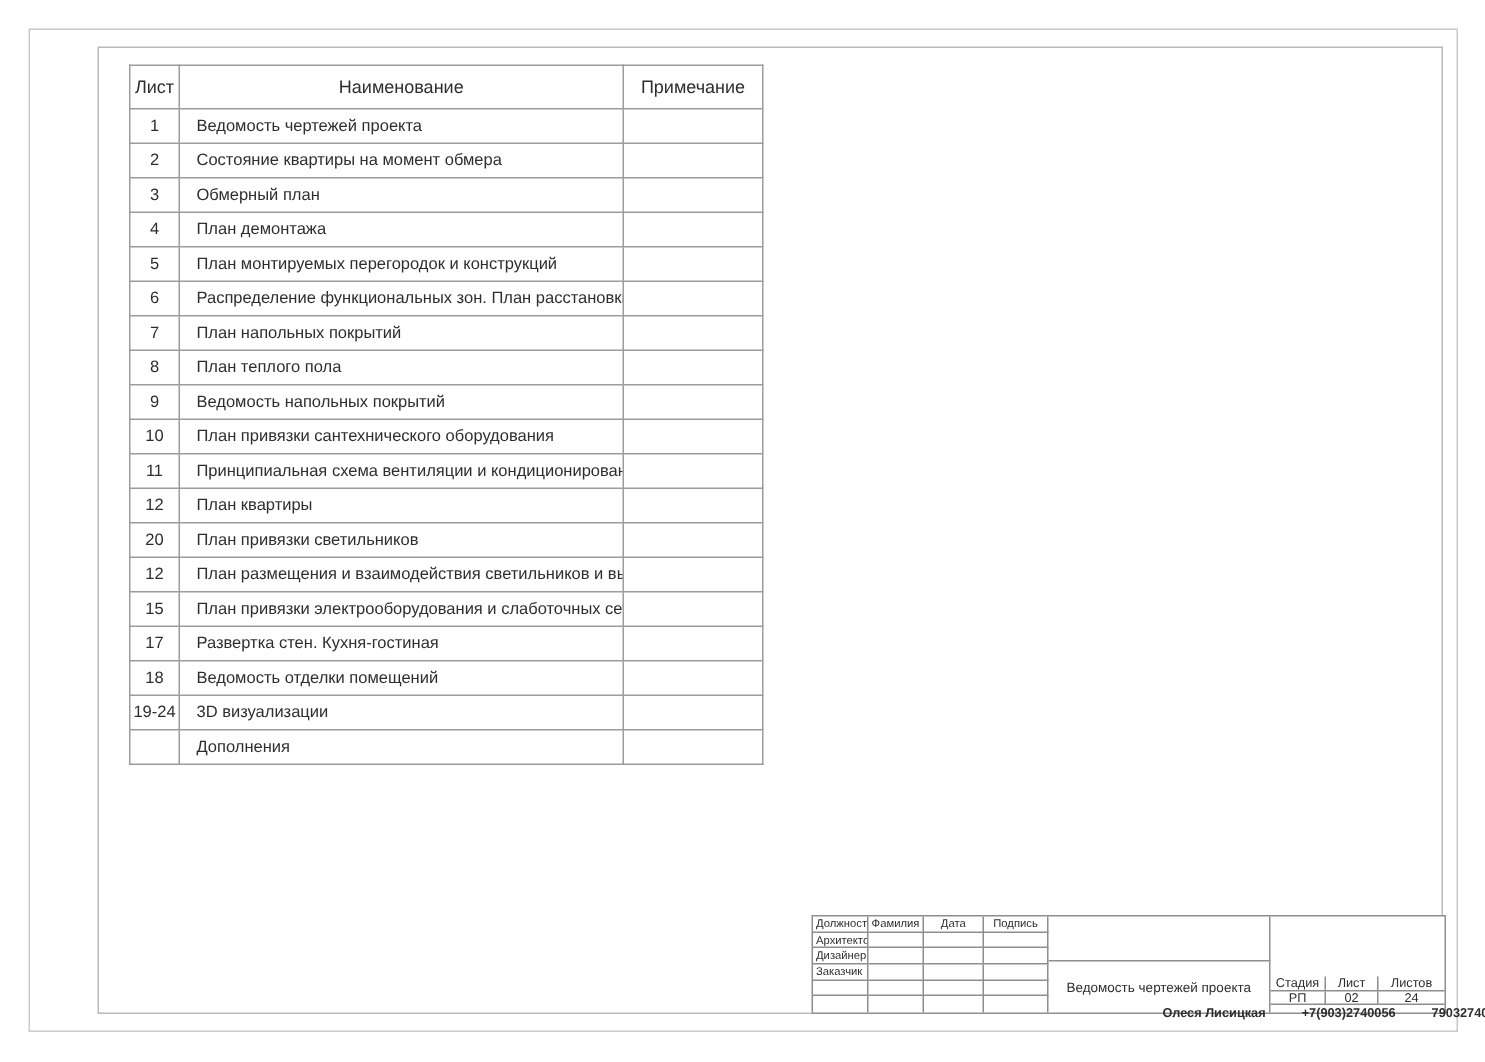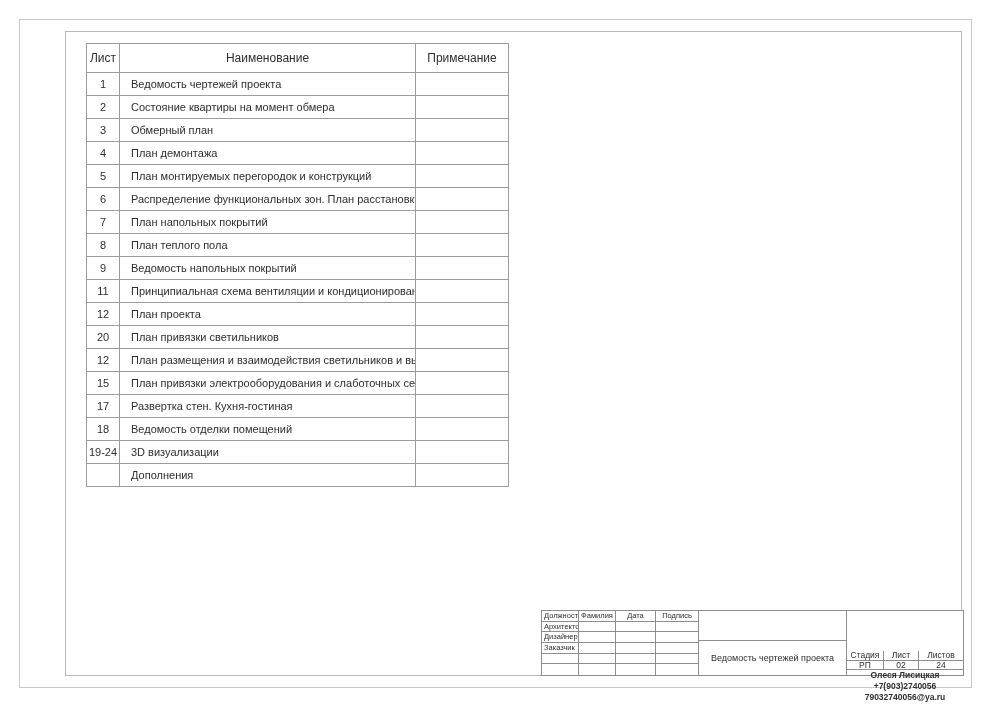--- a/index.html
+++ b/index.html
@@ -35,22 +35,22 @@
   .stamp-left .lbl { justify-content:flex-start; padding-left:2px; }
   .stamp-mid { width:148px; height:100%; display:flex; flex-direction:column; }
   .stamp-mid .top { height:30px; border-right:1px solid #8e8e8e; border-bottom:1px solid #8e8e8e; }
   .stamp-mid .doc-title { flex:1; border-right:1px solid #8e8e8e;
                 display:flex; align-items:center; justify-content:center; font-size:9px; }
   .stamp-right { width:116px; height:100%; display:flex; flex-direction:column; }
   .stamp-right .hdr-row { display:flex; height:13px;margin-top:40px; }
   .stamp-right .val-row { display:flex; height:17px; }
   .stamp-right .hdr-row .cell, .stamp-right .val-row .cell { font-size:8.5px; }
   .w-stage { width:37px; } .w-sheet { width:35px; } .w-sheets { width:44px; border-right:none !important; }
-  .contact { flex:1; display:flex; flex-direction:column; align-items:center; justify-content:center;
-             font-size:8.5px; font-weight:bold; line-height:11px; border-top:0; }
+  .contact { flex:1; display:flex; flex-direction:row; align-items:center; justify-content:center;
+             font-size:8.5px; font-weight:bold; line-height:11px; border-top:0;gap:24px; }
   .contact div { white-space:nowrap; } .no-b-b { border-bottom:none !important; }
 </style>
 </head>
 <body>
 
 <div class="canvas">
   <div class="sheet"></div>
   <div class="frame"></div>
 
   <table class="sheet-list">
@@ -106,27 +106,32 @@
       <td class="c-sheet">8</td>
       <td class="c-name">План теплого пола</td>
       <td class="c-note"></td>
     </tr>
         <tr>
       <td class="c-sheet">9</td>
       <td class="c-name">Ведомость напольных покрытий</td>
       <td class="c-note"></td>
     </tr>
         <tr>
+      <td class="c-sheet">10</td>
+      <td class="c-name">План привязки сантехнического оборудования</td>
+      <td class="c-note"></td>
+    </tr>
+        <tr>
       <td class="c-sheet">11</td>
       <td class="c-name">Принципиальная схема вентиляции и кондиционирования</td>
       <td class="c-note"></td>
     </tr>
         <tr>
       <td class="c-sheet">12</td>
-      <td class="c-name">План проекта</td>
+      <td class="c-name">План квартиры</td>
       <td class="c-note"></td>
     </tr>
         <tr>
       <td class="c-sheet">20</td>
       <td class="c-name">План привязки светильников</td>
       <td class="c-note"></td>
     </tr>
         <tr>
       <td class="c-sheet">12</td>
       <td class="c-name">План размещения и взаимодействия светильников и выключателей</td>

